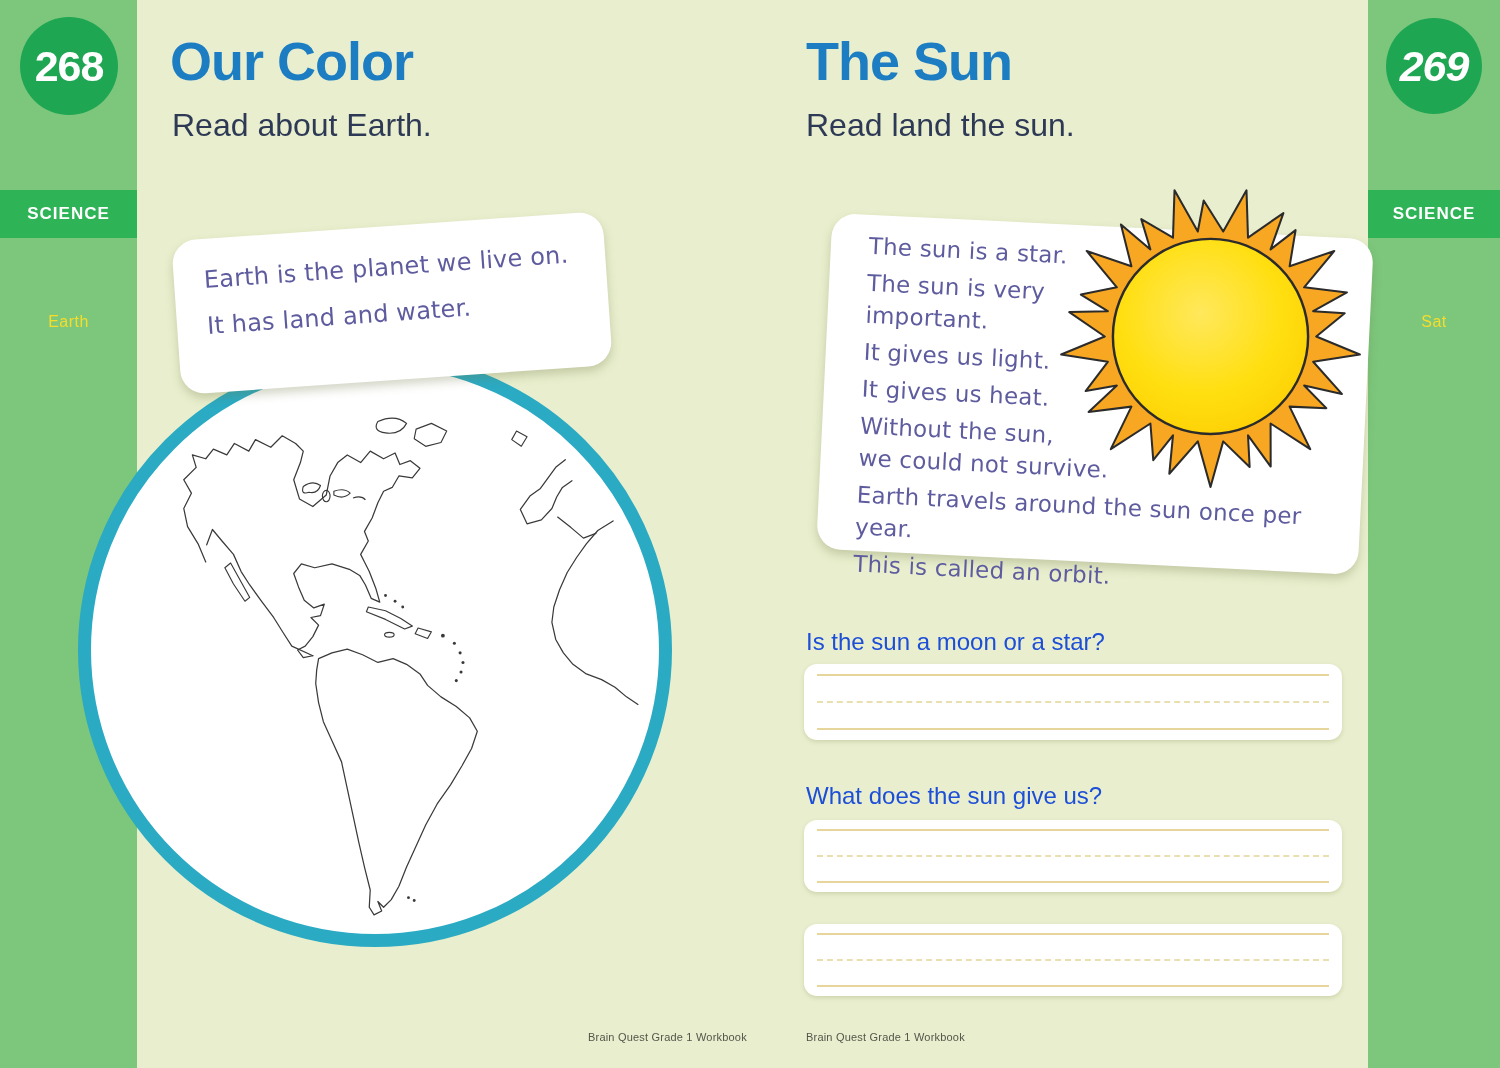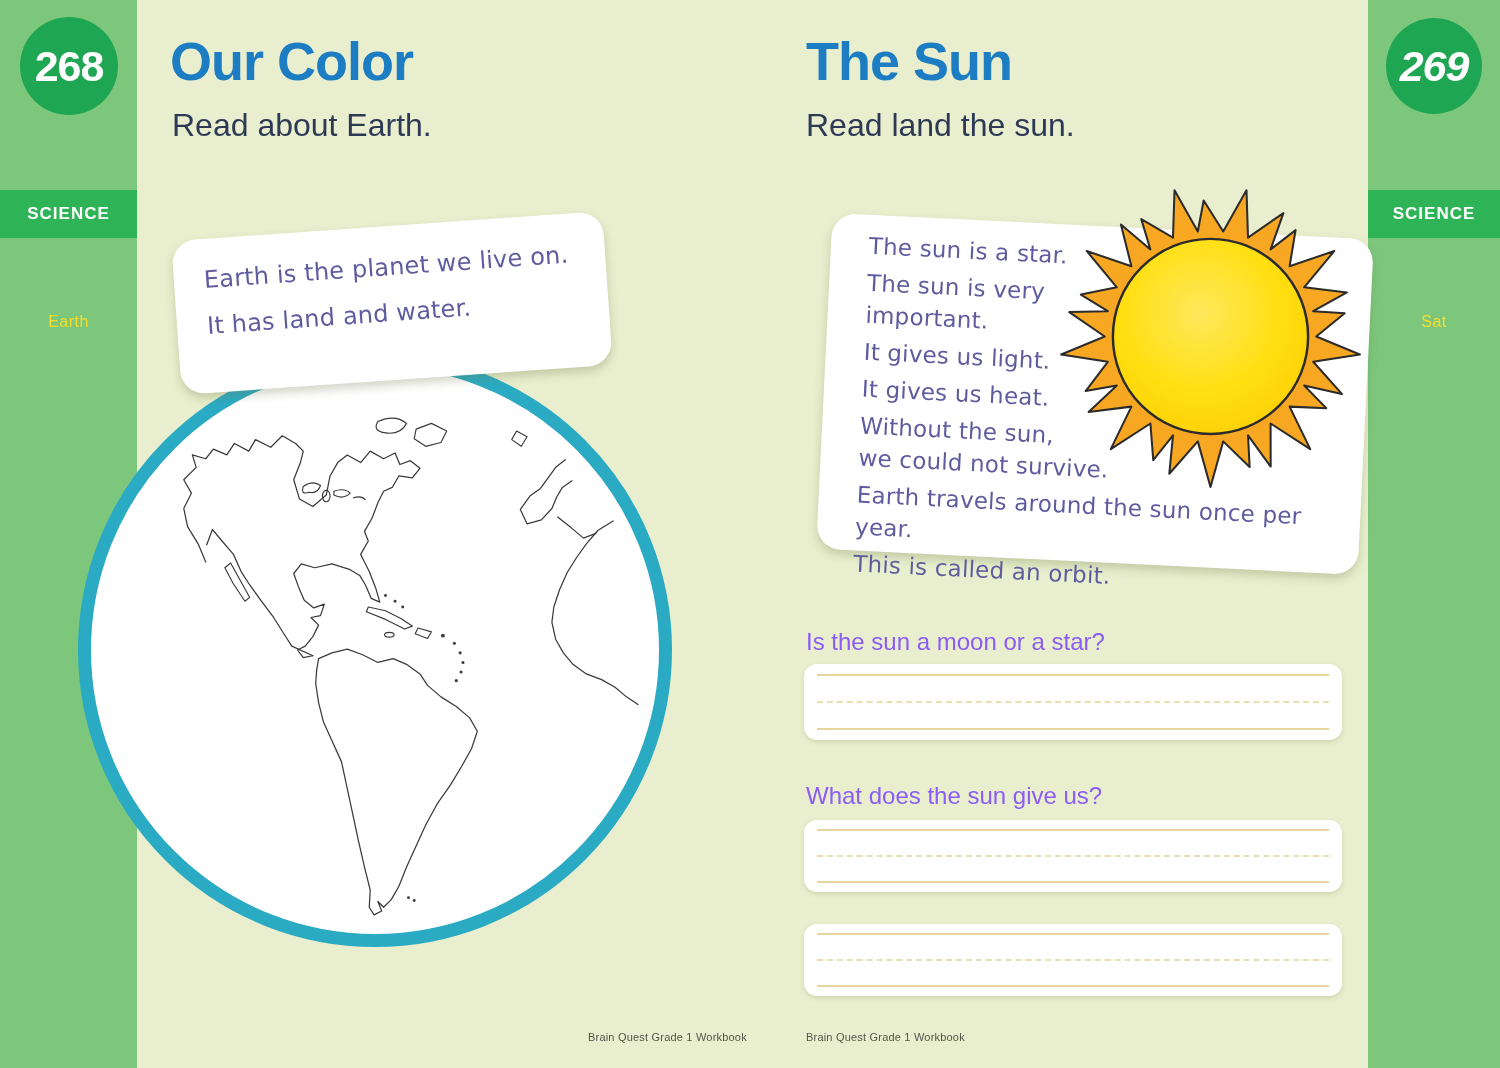--- a/index.html
+++ b/index.html
@@ -58,21 +58,21 @@
     border:13px solid #2baac3;border-radius:50%;background:#ffffff;z-index:2;
     overflow:hidden;
   }
   #globe svg{display:block;width:568px;height:568px;}
   .coast{fill:none;stroke:#3a3a3a;stroke-width:1.3;stroke-linejoin:round;stroke-linecap:round;}
   .isle{fill:none;stroke:#3a3a3a;stroke-width:1.2;stroke-linejoin:round;}
   .dot{fill:#3a3a3a;}
   
   #sun-art{position:absolute;left:1058px;top:186px;width:305px;height:305px;z-index:4;}
   
-  .question{position:absolute;color:#8b5cf6;font-size:24px;}
+  .question{position:absolute;color:#1d4ed8;font-size:24px;}
   .write-box{
     position:absolute;left:804px;width:538px;background:#ffffff;border-radius:13px;
     box-shadow:0 2px 4px rgba(130,130,80,.25);
   }
   .write-box .rule{position:absolute;left:13px;right:13px;height:0;}
   .rule.solid{border-top:2px solid #e6d69c;}
   .rule.dashed{border-top:2px dashed #eadfb0;}
   
   .footer{
     position:absolute;top:1031px;color:#55554a;font-size:11px;letter-spacing:.2px;

